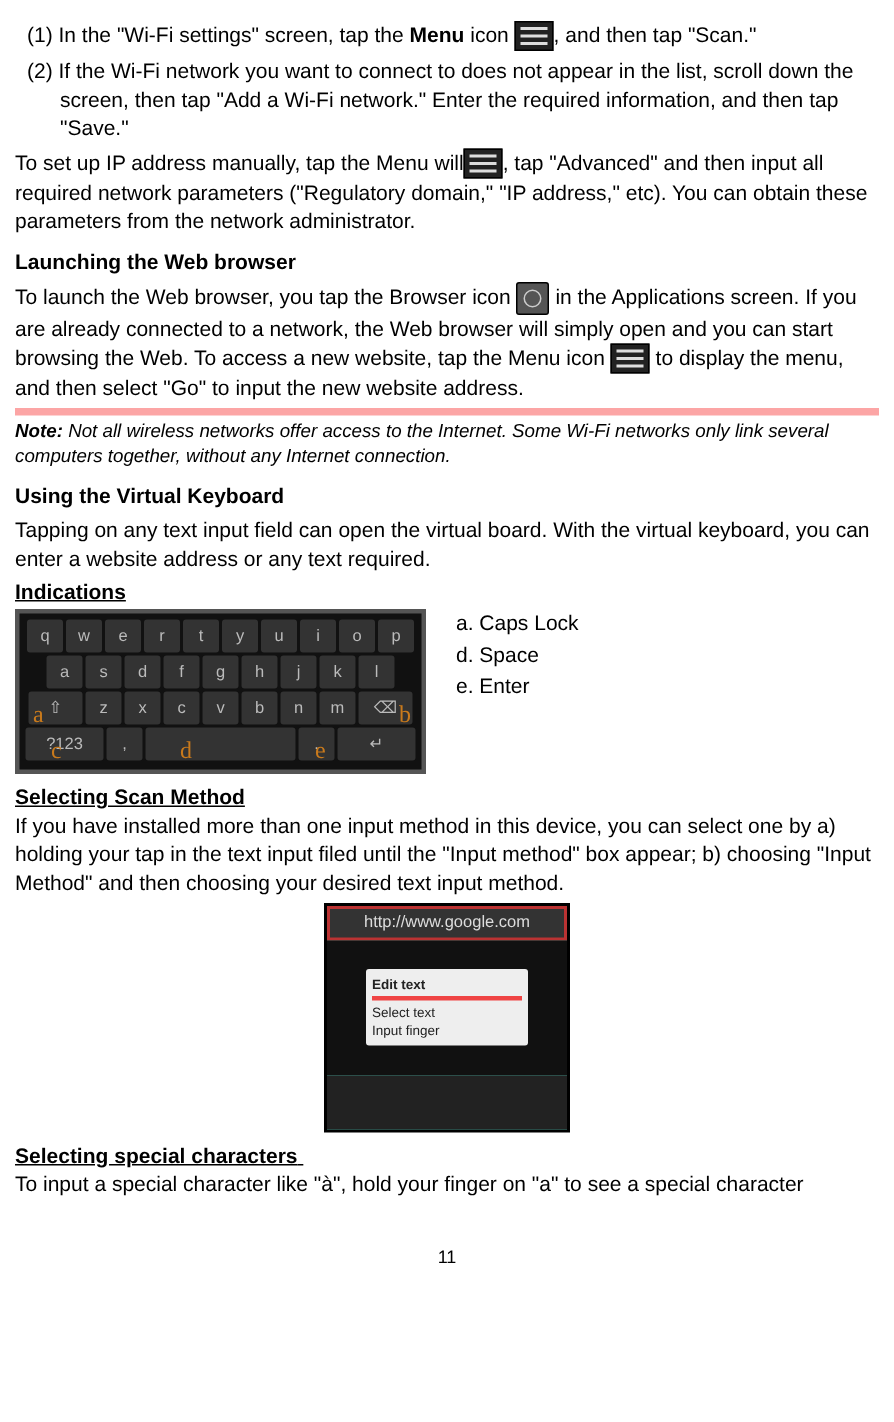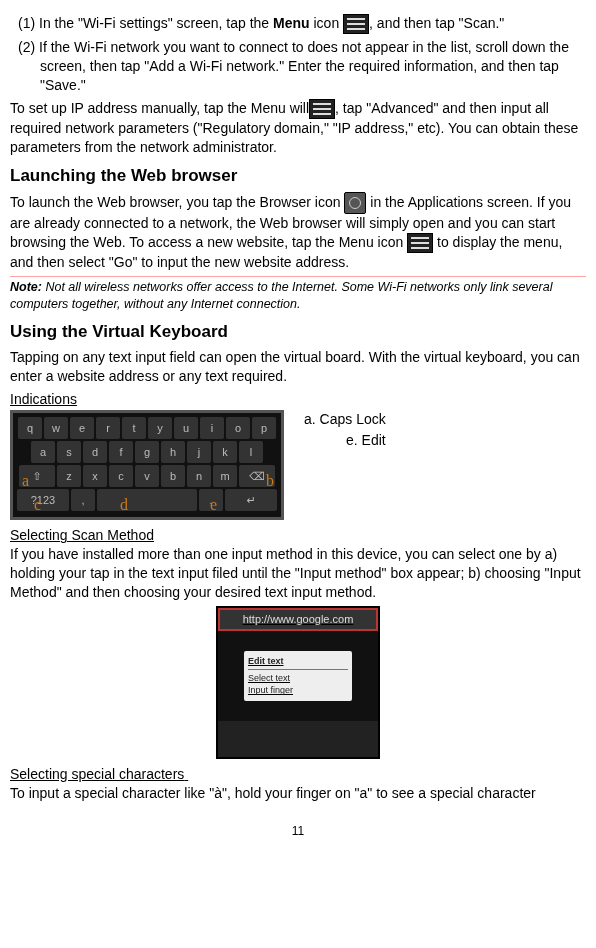--- a/index.html
+++ b/index.html
@@ -7,23 +7,23 @@
     padding: 14px 10px 20px 10px;
     font-family: Arial, Helvetica, sans-serif;
     font-size: 14px;
     line-height: 1.35;
     width: 596px;
     box-sizing: border-box;
     color: #000;
   }
   .block { margin-bottom: 4px; }
   .indent { padding-left: 30px; text-indent: -22px; }
-  h2.section { font-size: 17px; font-weight: bold; margin: 8px 0 4px 0; }
-  .note { font-style: italic; font-size: 12.5px; border-top: 1px solid #fca5a5; padding-top:2px; margin-top:4px; }
-  .underline { text-decoration: underline; }
+  h2.section { font-size: 14px; font-weight: bold; margin: 8px 0 4px 0; }
+  .note { font-style: italic; font-size: 12.5px; border-top: 5px solid #fca5a5; padding-top:2px; margin-top:4px; }
+  .underline { text-decoration: underline; font-weight: bold; }
   .menu-icon {
     display: inline-block;
     width: 24px;
     height: 18px;
     background: #222;
     border: 1px solid #000;
     vertical-align: middle;
     position: relative;
   }
   .menu-icon::before,
@@ -78,30 +78,29 @@
   .key.wide2 { width:52px; }
   .key.space { flex:1; }
   .kb-labels { position:relative; }
   .kb-label {
     position:absolute;
     color:#c97a1c;
     font-size:16px;
     font-family: serif;
   }
   .legend-list { font-size:14px; }
-  .legend-list div { margin-bottom:2px; padding-left: 20px; text-indent:-20px;text-align:right;}
+  .legend-list div { margin-bottom:2px; padding-left: 20px; text-indent:-20px;}
   .popup-figure {
     width:160px;
     margin: 4px auto 6px auto;
     background:#000;
     padding:2px;
   }
   .popup-inner {
     background:#5eead4;
-    text-decoration:underline;
   }
   .popup-header {
     background:#333;
     border:2px solid #b33;
     color:#ddd;
     font-size:11px;
     padding:2px 4px;
     text-align:center;
   }
   .popup-body {
@@ -110,23 +109,23 @@
     display:flex; align-items:center; justify-content:center;
   }
   .popup-dialog {
     background:#eee;
     color:#222;
     font-size:9px;
     padding:4px;
     width:100px;
     border-radius:2px;
   }
-  .popup-dialog b { display:block; border-bottom:1px solid #ef4444; margin-bottom:2px; padding-bottom:2px;}
+  .popup-dialog b { display:block; border-bottom:3px solid #ef4444; margin-bottom:2px; padding-bottom:2px;}
   .popup-kb { height:36px; background:#222; }
-  .page-num { text-align:center; font-size:12px; margin-top:20px;}
+  .page-num { text-align:center; font-size:12px; margin-top:31px;}
 </style>
 </head>
 <body>
 
 <div class="block indent">
   <span>(1) </span><span>In the "Wi-Fi settings" screen, tap the </span><b>Menu</b><span> icon </span><span class="menu-icon"></span><span>, and then tap "Scan."</span>
 </div>
 
 <div class="block indent">
   <span>(2) </span><span>If the Wi-Fi network you want to connect to does not appear in the list, scroll down the screen, then tap "Add a Wi-Fi network." Enter the required information, and then tap "Save."</span>
@@ -200,21 +199,22 @@
     <div class="kb-labels">
       <span class="kb-label" style="left:12px; top:-50px;">a</span>
       <span class="kb-label" style="left:256px; top:-50px;">b</span>
       <span class="kb-label" style="left:24px; top:-26px;">c</span>
       <span class="kb-label" style="left:110px; top:-26px;">d</span>
       <span class="kb-label" style="left:200px; top:-26px;">e</span>
     </div>
   </div>
   <div class="legend-list">
     <div>a.  Caps Lock</div>
-    <div>e.  Edit</div>
+    <div>d.  Space</div>
+    <div>e.  Enter</div>
   </div>
 </div>
 
 <div class="underline" style="margin-top:6px;">Selecting Scan Method</div>
 <div class="block">If you have installed more than one input method in this device, you can select one by a) holding your tap in the text input filed until the "Input method" box appear; b) choosing "Input Method" and then choosing your desired text input method.</div>
 
 <div class="popup-figure">
   <div class="popup-inner">
     <div class="popup-header">http://www.google.com</div>
     <div class="popup-body">

